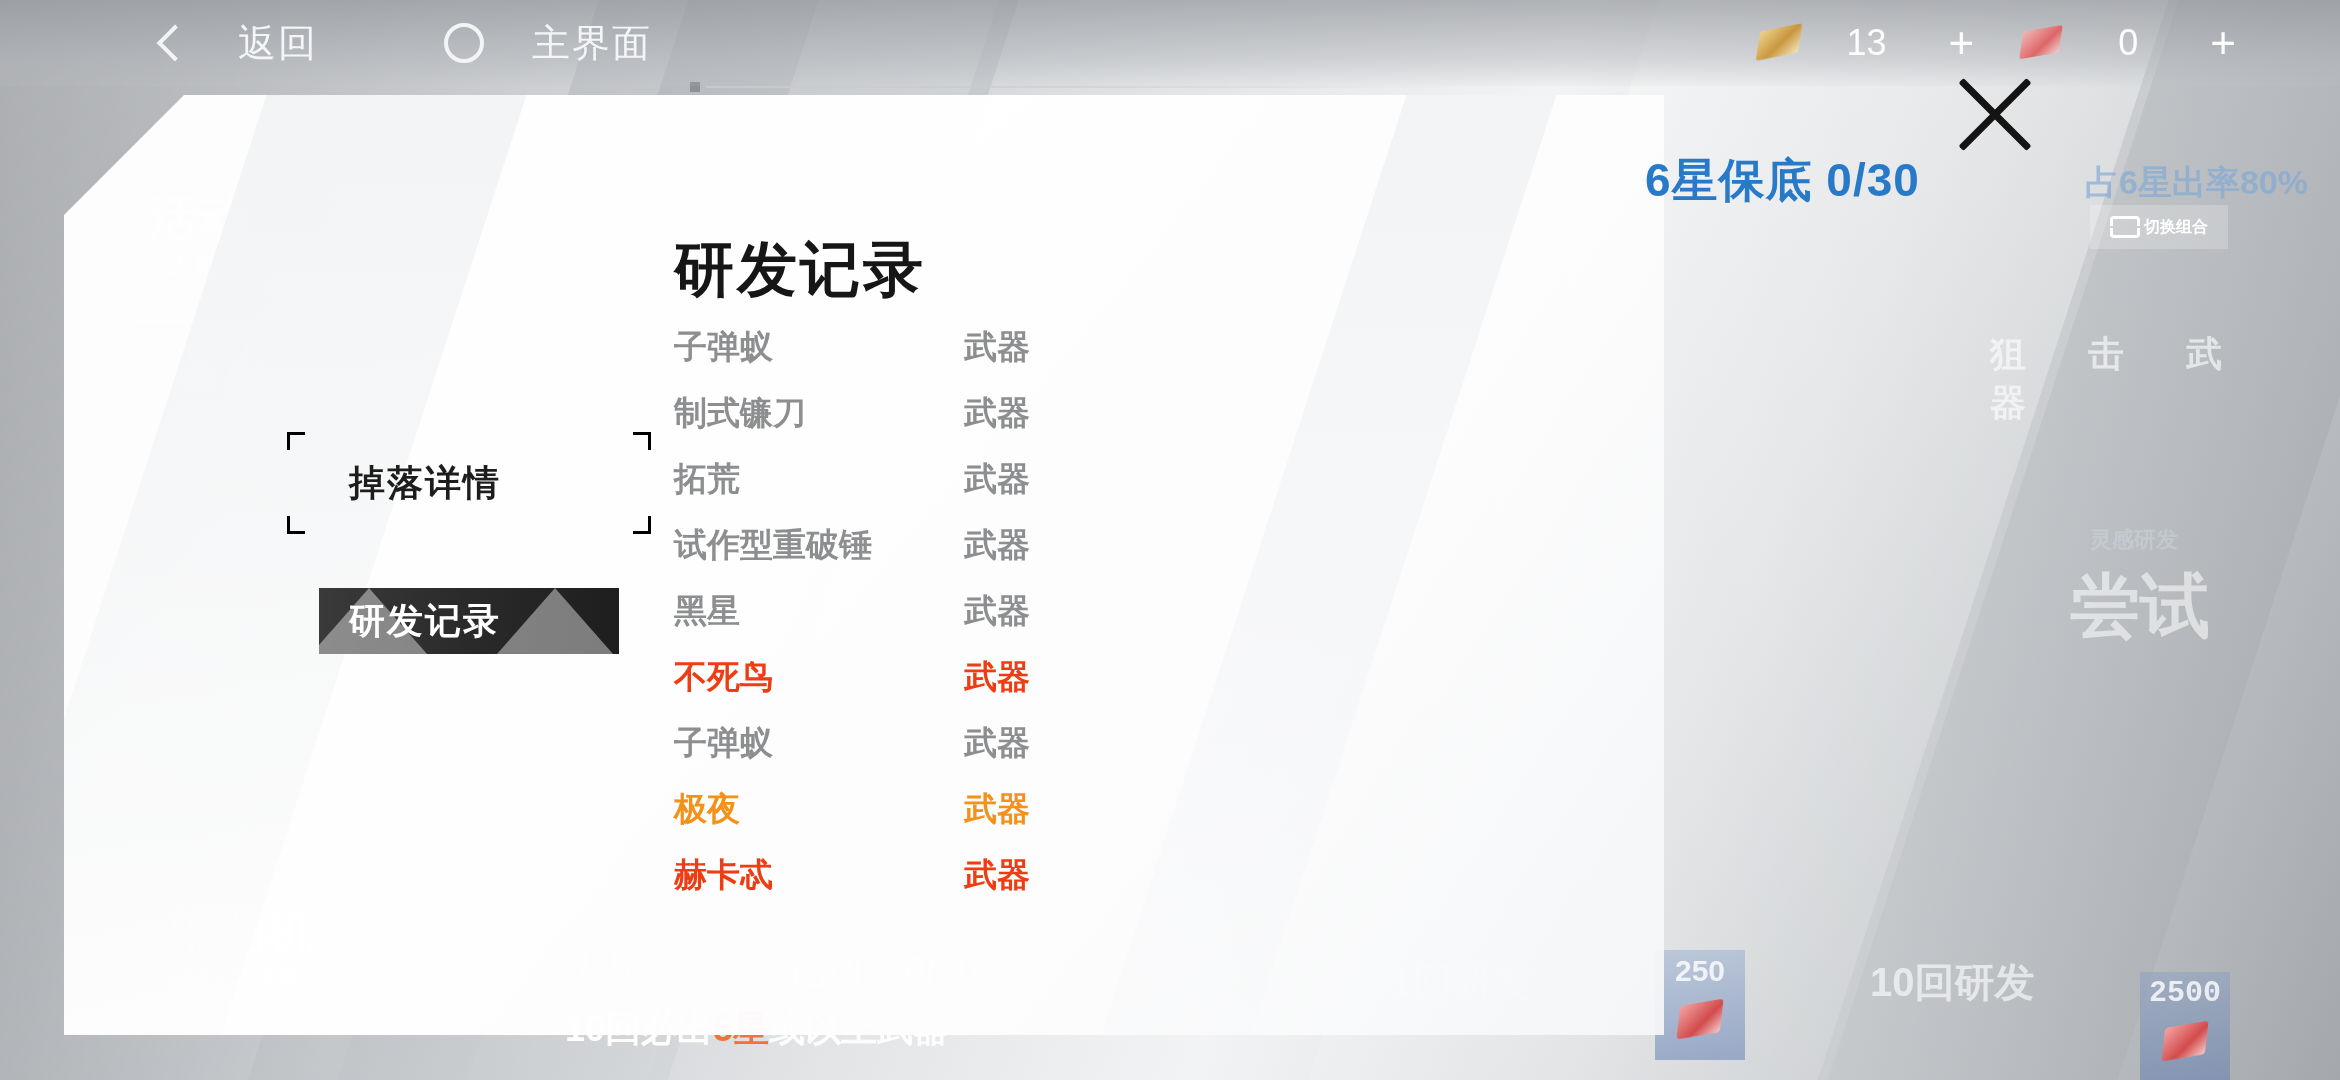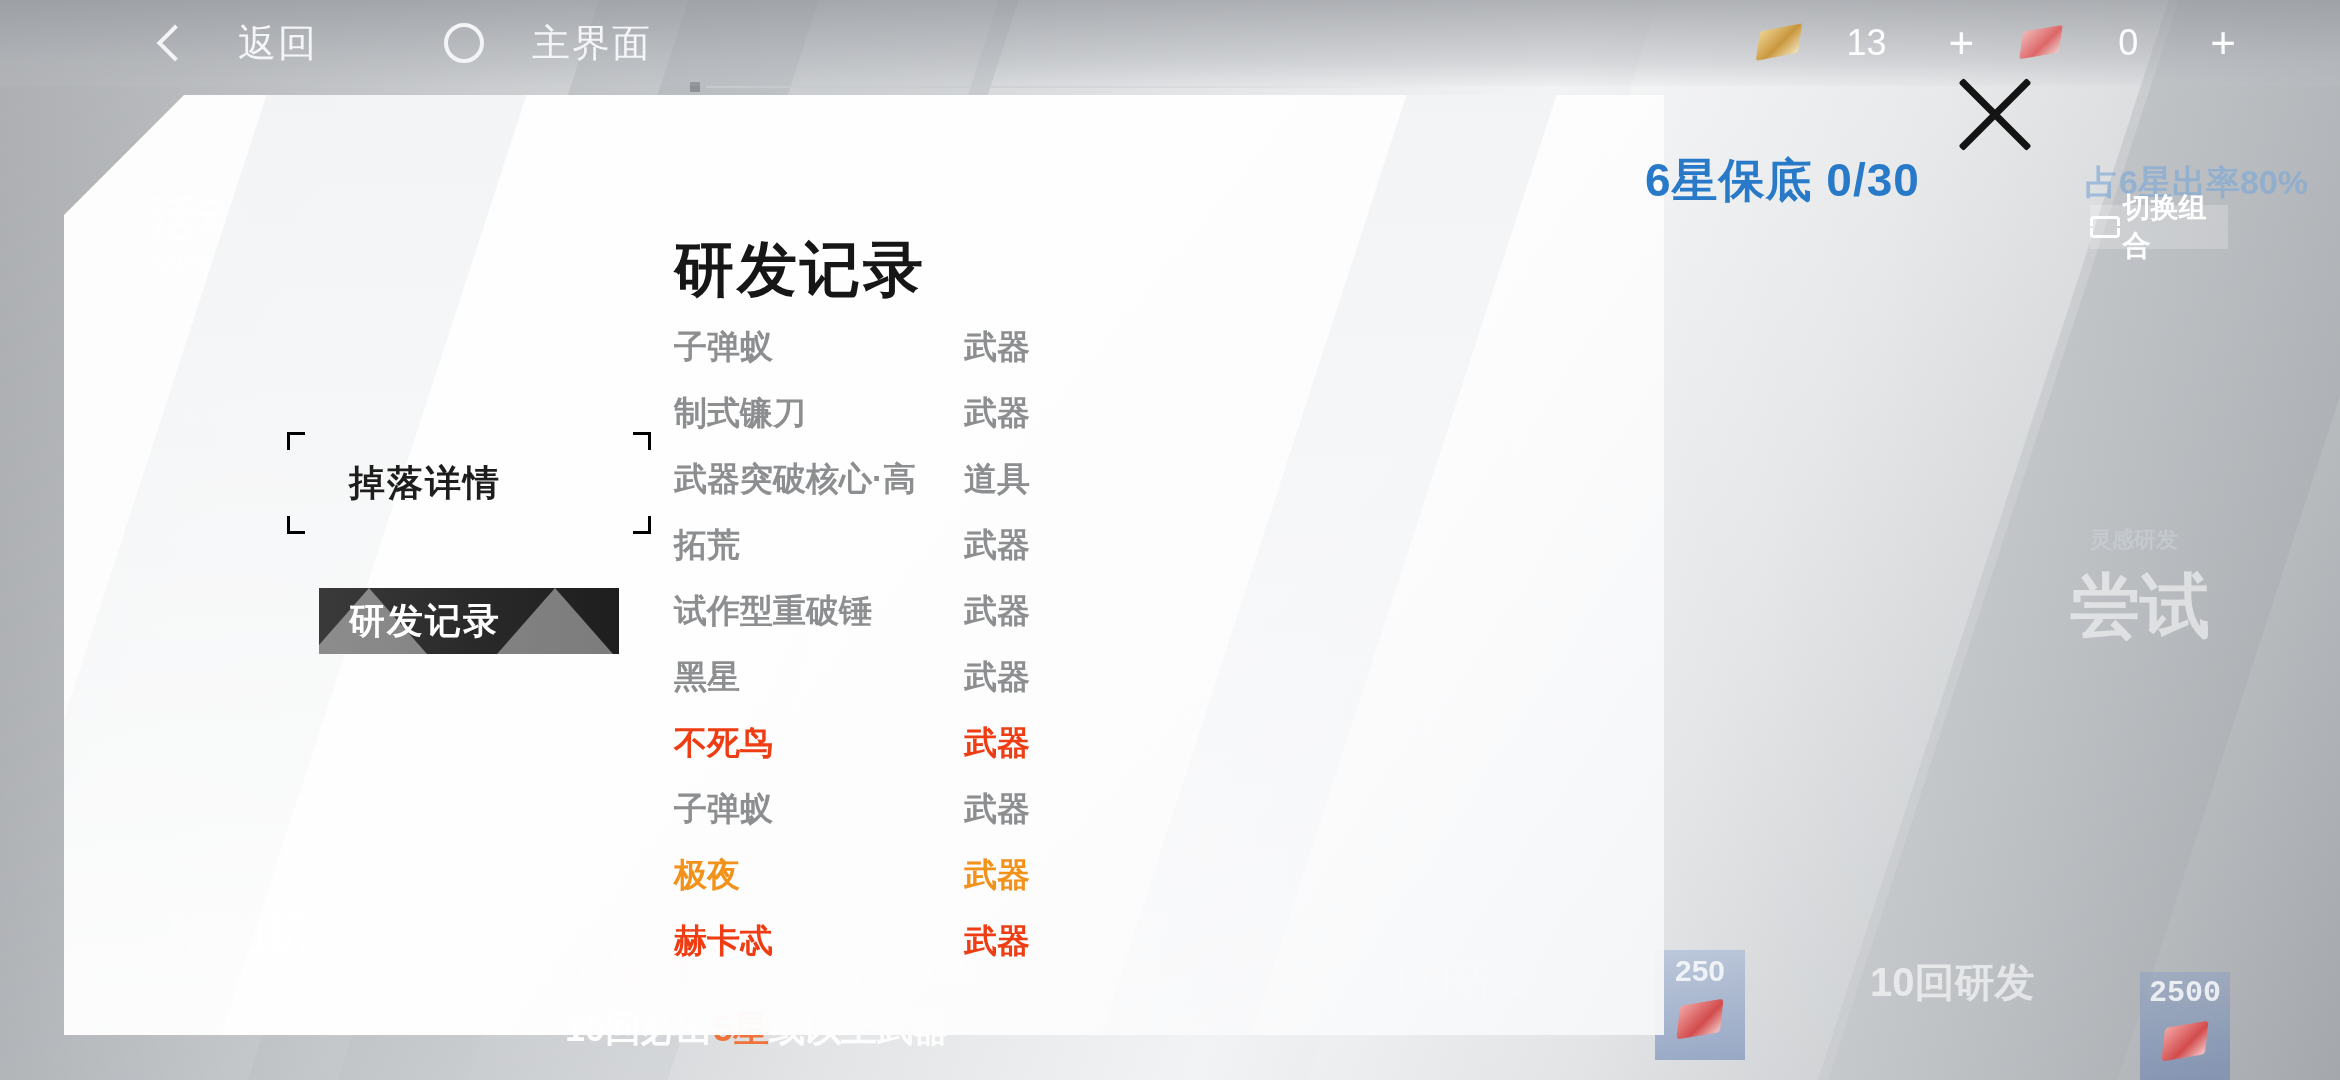--- a/index.html
+++ b/index.html
@@ -91,21 +91,21 @@
   .lbl-sixstar{ left:560px; top:945px; font-size:38px; color:#ef7a3a; opacity:.55; }
   .lbl-devcount{ left:790px; top:945px; font-size:38px; color:#fbfbfb; }
   .lbl-rule10{ left:565px; top:1005px; font-size:36px; color:#fdfdfd; }
   .lbl-rule10 .hl{ color:#f0743a; }
 
   .lbl-sniper{ left:1990px; top:330px; font-size:36px; letter-spacing:26px; color:#ffffff; opacity:.62; }
   .lbl-rate{ left:2085px; top:160px; font-size:34px; color:#7fa9d6; opacity:.65; font-weight:700;}
   .btn-switch{
     position:absolute; left:2090px; top:205px; width:138px; height:44px;
     background:rgba(255,255,255,.22); display:flex; align-items:center; justify-content:center;
-    gap:8px; color:#fff; font-size:28px; font-weight:700;
+    gap:8px; color:#fff; font-size:16px; font-weight:700;
   }
   .switch-ico{ width:26px; height:22px; position:relative; }
   .switch-ico:before, .switch-ico:after{
     content:""; position:absolute; left:0; width:24px; height:7px;
     border:3px solid #fff; border-bottom:none; border-radius:4px 4px 0 0;
   }
   .switch-ico:before{ top:0; }
   .switch-ico:after{ bottom:0; transform:rotate(180deg); }
 
   .lbl-try{ left:2070px; top:560px; font-size:70px; color:#ffffff; opacity:.55; }
@@ -224,20 +224,21 @@
   <div class="box-slot2"></div>
   <div class="bgtxt lbl-aux">辅助机</div>
   <div class="bgtxt lbl-aux-sub">随行支援单位</div>
 
   <div class="bgtxt lbl-sixstar">6星武器</div>
   <div class="bgtxt lbl-devcount">已研发0/30</div>
   <div class="bgtxt lbl-rule10">
     <span>10回必出</span><span class="hl">5星</span><span>或以上武器</span>
   </div>
 
+  <div class="bgtxt lbl-sniper">狙 击 武 器</div>
   <div class="bgtxt lbl-rate">占6星出率80%</div>
   <div class="btn-switch">
     <span class="switch-ico"></span>
     <span>切换组合</span>
   </div>
   <div class="bgtxt lbl-try-sub">灵感研发</div>
   <div class="bgtxt lbl-try">尝试</div>
 
   <div class="dev-btn dev1">1回研发</div>
   <div class="cost-box cb1">
@@ -300,25 +301,20 @@
             <div class="c-name">子弹蚁</div>
             <div class="c-type">武器</div>
             <div class="c-time">2022-07-04 11:17:52</div>
           </div>
           <div class="row r-normal">
             <div class="c-name">制式镰刀</div>
             <div class="c-type">武器</div>
             <div class="c-time">2022-07-10 08:06:57</div>
           </div>
           <div class="row r-normal">
-            <div class="c-name">武器突破核心·高</div>
-            <div class="c-type">道具</div>
-            <div class="c-time">2022-07-10 08:07:08</div>
-          </div>
-          <div class="row r-normal">
             <div class="c-name">拓荒</div>
             <div class="c-type">武器</div>
             <div class="c-time">2022-07-10 09:47:14</div>
           </div>
           <div class="row r-normal">
             <div class="c-name">试作型重破锤</div>
             <div class="c-type">武器</div>
             <div class="c-time">2022-07-10 09:47:26</div>
           </div>
           <div class="row r-normal">

